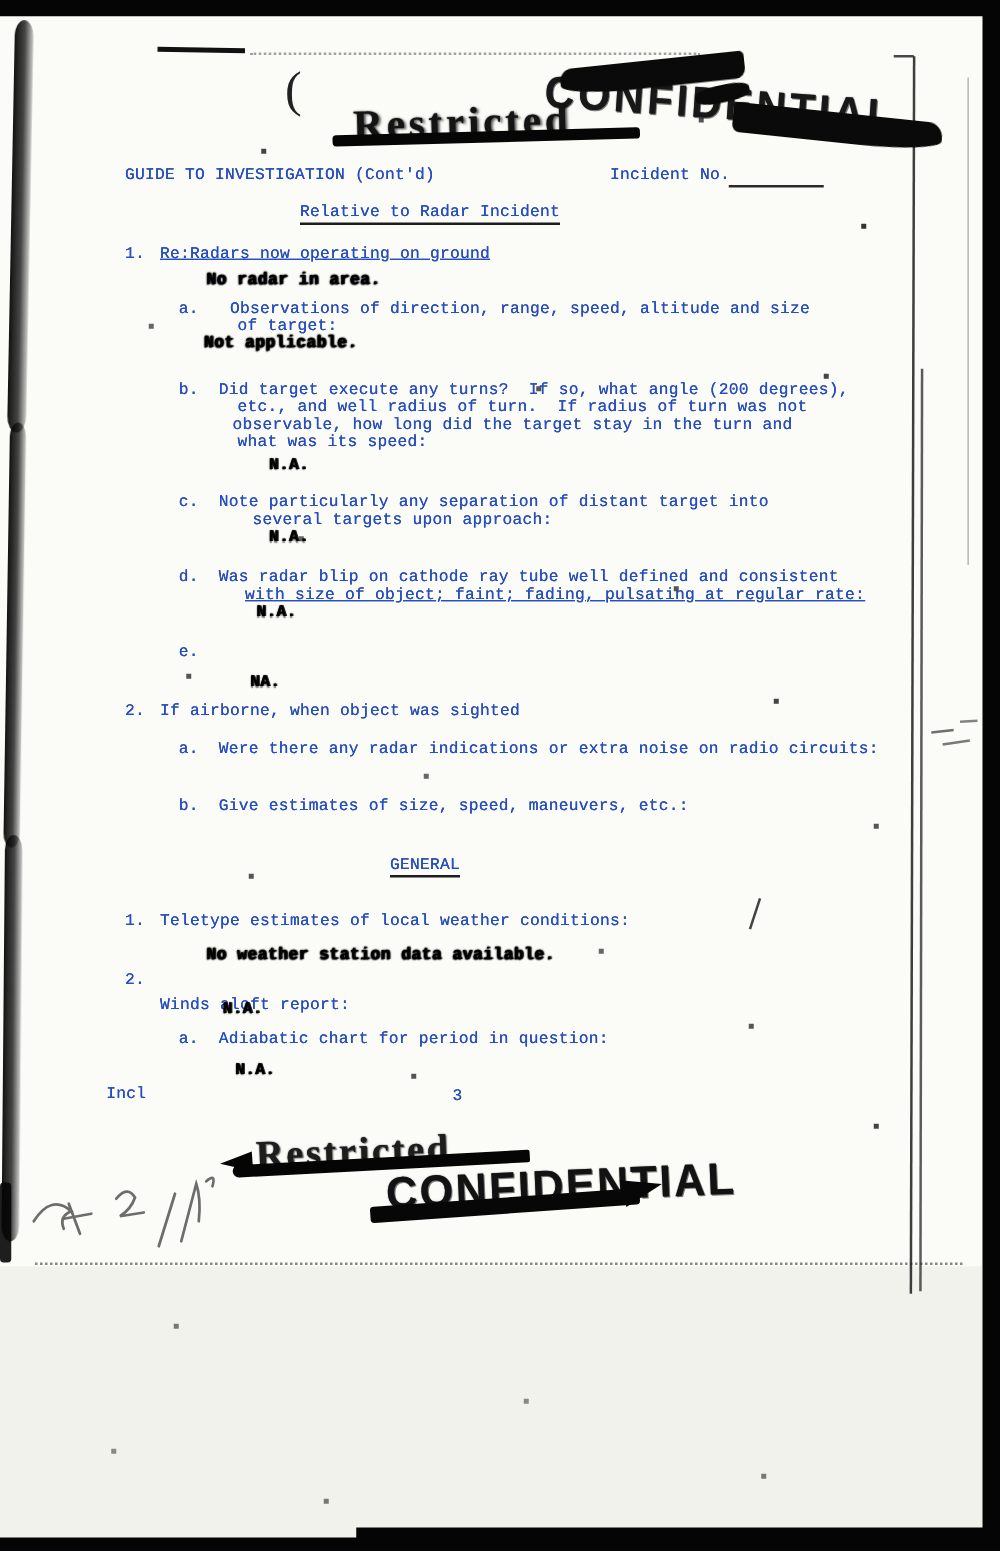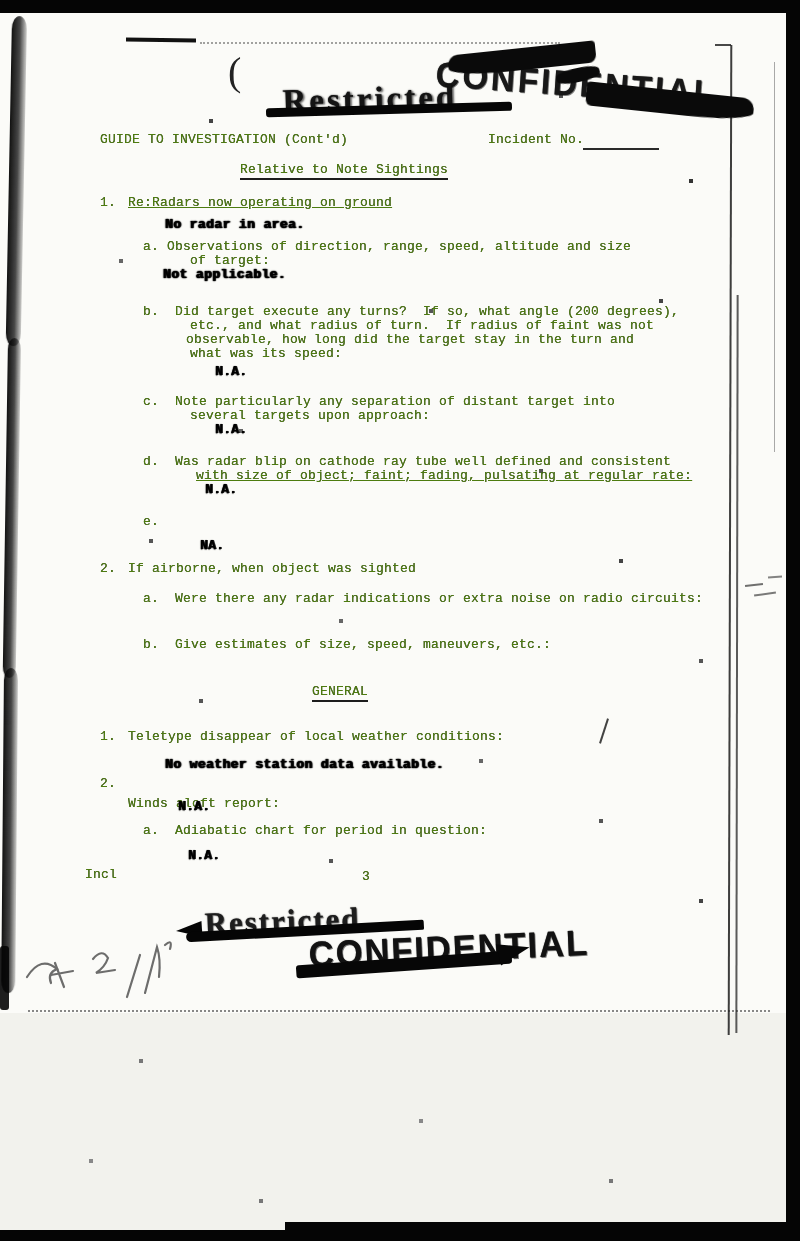--- a/index.html
+++ b/index.html
@@ -1,20 +1,20 @@
 <!DOCTYPE html>
 <html><head>
 <meta charset="utf-8">
 <style>
   html,body{margin:0;padding:0;background:#222;}
   #scan{position:relative;width:800px;height:1241px;background:#fbfbf8;overflow:hidden;
         font-family:"Liberation Mono",monospace;}
   .abs{position:absolute;}
   
-  .tw{position:absolute;font:13px/14px "Liberation Mono",monospace;color:#4d7c0f;
+  .tw{position:absolute;font:13px/14px "Liberation Mono",monospace;color:#1d4ed8;
       white-space:pre;letter-spacing:.2px;text-shadow:0 0 .4px rgba(15,15,15,.8);}
   .ans{font-weight:bold;color:#000;
        text-shadow:0 0 1px rgba(0,0,0,.9),1px 0 .5px rgba(0,0,0,.8),0 1px 1px rgba(0,0,0,.5);}
   .heavy{letter-spacing:.4px;transform:scaleY(1.05);transform-origin:left top;
        text-shadow:0 0 1.6px #000,1px 0 1px #000,-.5px .5px 1px rgba(0,0,0,.7);}
   .ul{border-bottom:2px solid #1d1d1d;padding-bottom:1px;}
   
   .band-top{left:0;top:0;width:800px;height:13px;background:#050505;}
   .band-right{left:786px;top:0;width:14px;height:1241px;background:#050505;}
   .band-bottom1{left:0;top:1230px;width:800px;height:11px;background:#050505;}
@@ -105,41 +105,41 @@
   <div class="abs stamp-conf-top">CONFIDENTIAL</div>
   <div class="abs stamp-restr-top">Restricted</div>
   <div class="abs blob blob-a"></div>
   <div class="abs blob blob-c"></div>
   <div class="abs blob blob-b"></div>
   <div class="abs strike-rt"></div>
 
   <div class="tw" style="left:100px;top:133px;">GUIDE TO INVESTIGATION (Cont'd)</div>
   <div class="tw" style="left:488px;top:133px;">Incident No.</div>
   <div class="abs" style="left:583px;top:131px;width:76px;height:17px;border-bottom:2px solid #2a2a2a;"></div>
-  <div class="tw ul" style="left:240px;top:163px;">Relative to Note Sightings</div>
+  <div class="tw ul" style="left:240px;top:163px;">Relative to Radar Incident</div>
 
   <div class="tw" style="left:100px;top:196px;">1.</div>
   <div class="tw" style="left:128px;top:196px;text-decoration:underline;">Re:Radars now operating on ground</div>
   <div class="tw ans heavy" style="left:165px;top:217px;">No radar in area.</div>
 
   <div class="tw" style="left:143px;top:240px;">a.</div>
-  <div class="tw" style="left:167px;top:240px;font-family:Liberation Mono, monospace;">Observations of direction, range, speed, altitude and size</div>
+  <div class="tw" style="left:184px;top:240px;font-family:Liberation Mono, monospace;">Observations of direction, range, speed, altitude and size</div>
   <div class="tw" style="left:190px;top:254px;">of target:</div>
   <div class="tw ans heavy" style="left:163px;top:267px;">Not applicable.</div>
 
   <div class="tw" style="left:143px;top:305px;">b.</div>
   <div class="tw" style="left:175px;top:305px;">Did target execute any turns?  If so, what angle (200 degrees),</div>
-  <div class="tw" style="left:190px;top:319px;">etc., and what radius of turn.  If radius of faint was not</div>
+  <div class="tw" style="left:190px;top:319px;">etc., and well radius of turn.  If radius of turn was not</div>
   <div class="tw" style="left:186px;top:333px;">observable, how long did the target stay in the turn and</div>
   <div class="tw" style="left:190px;top:347px;">what was its speed:</div>
   <div class="tw ans" style="left:215px;top:365px;">N.A.</div>
 
   <div class="tw" style="left:143px;top:395px;">c.</div>
   <div class="tw" style="left:175px;top:395px;">Note particularly any separation of distant target into</div>
-  <div class="tw" style="left:190px;top:409px;text-align:right;">several targets upon approach:</div>
+  <div class="tw" style="left:202px;top:409px;text-align:right;">several targets upon approach:</div>
   <div class="tw ans" style="left:215px;top:423px;">N.A.</div>
 
   <div class="tw" style="left:143px;top:455px;">d.</div>
   <div class="tw" style="left:175px;top:455px;">Was radar blip on cathode ray tube well defined and consistent</div>
   <div class="tw" style="left:196px;top:469px;text-decoration:underline;">with size of object; faint; fading, pulsating at regular rate:</div>
   <div class="tw ans" style="left:205px;top:483px;">N.A.</div>
 
   <div class="tw" style="left:143px;top:515px;">e.</div>
   <div class="tw ans" style="left:200px;top:539px;">NA.</div>
 
@@ -148,21 +148,21 @@
 
   <div class="tw" style="left:143px;top:592px;">a.</div>
   <div class="tw" style="left:175px;top:592px;">Were there any radar indications or extra noise on radio circuits:</div>
 
   <div class="tw" style="left:143px;top:638px;">b.</div>
   <div class="tw" style="left:175px;top:638px;">Give estimates of size, speed, maneuvers, etc.:</div>
 
   <div class="tw ul" style="left:312px;top:685px;">GENERAL</div>
 
   <div class="tw" style="left:100px;top:730px;">1.</div>
-  <div class="tw" style="left:128px;top:730px;">Teletype disappear of local weather conditions:</div>
+  <div class="tw" style="left:128px;top:730px;">Teletype estimates of local weather conditions:</div>
   <div class="tw ans heavy" style="left:165px;top:757px;">No weather station data available.</div>
 
   <div class="tw" style="left:100px;top:777px;">2.</div>
   <div class="tw" style="left:128px;top:797px;text-align:center;">Winds aloft report:</div>
   <div class="tw ans" style="left:178px;top:800px;">N.A.</div>
 
   <div class="tw" style="left:143px;top:824px;">a.</div>
   <div class="tw" style="left:175px;top:824px;">Adiabatic chart for period in question:</div>
   <div class="tw ans" style="left:188px;top:849px;">N.A.</div>
 

